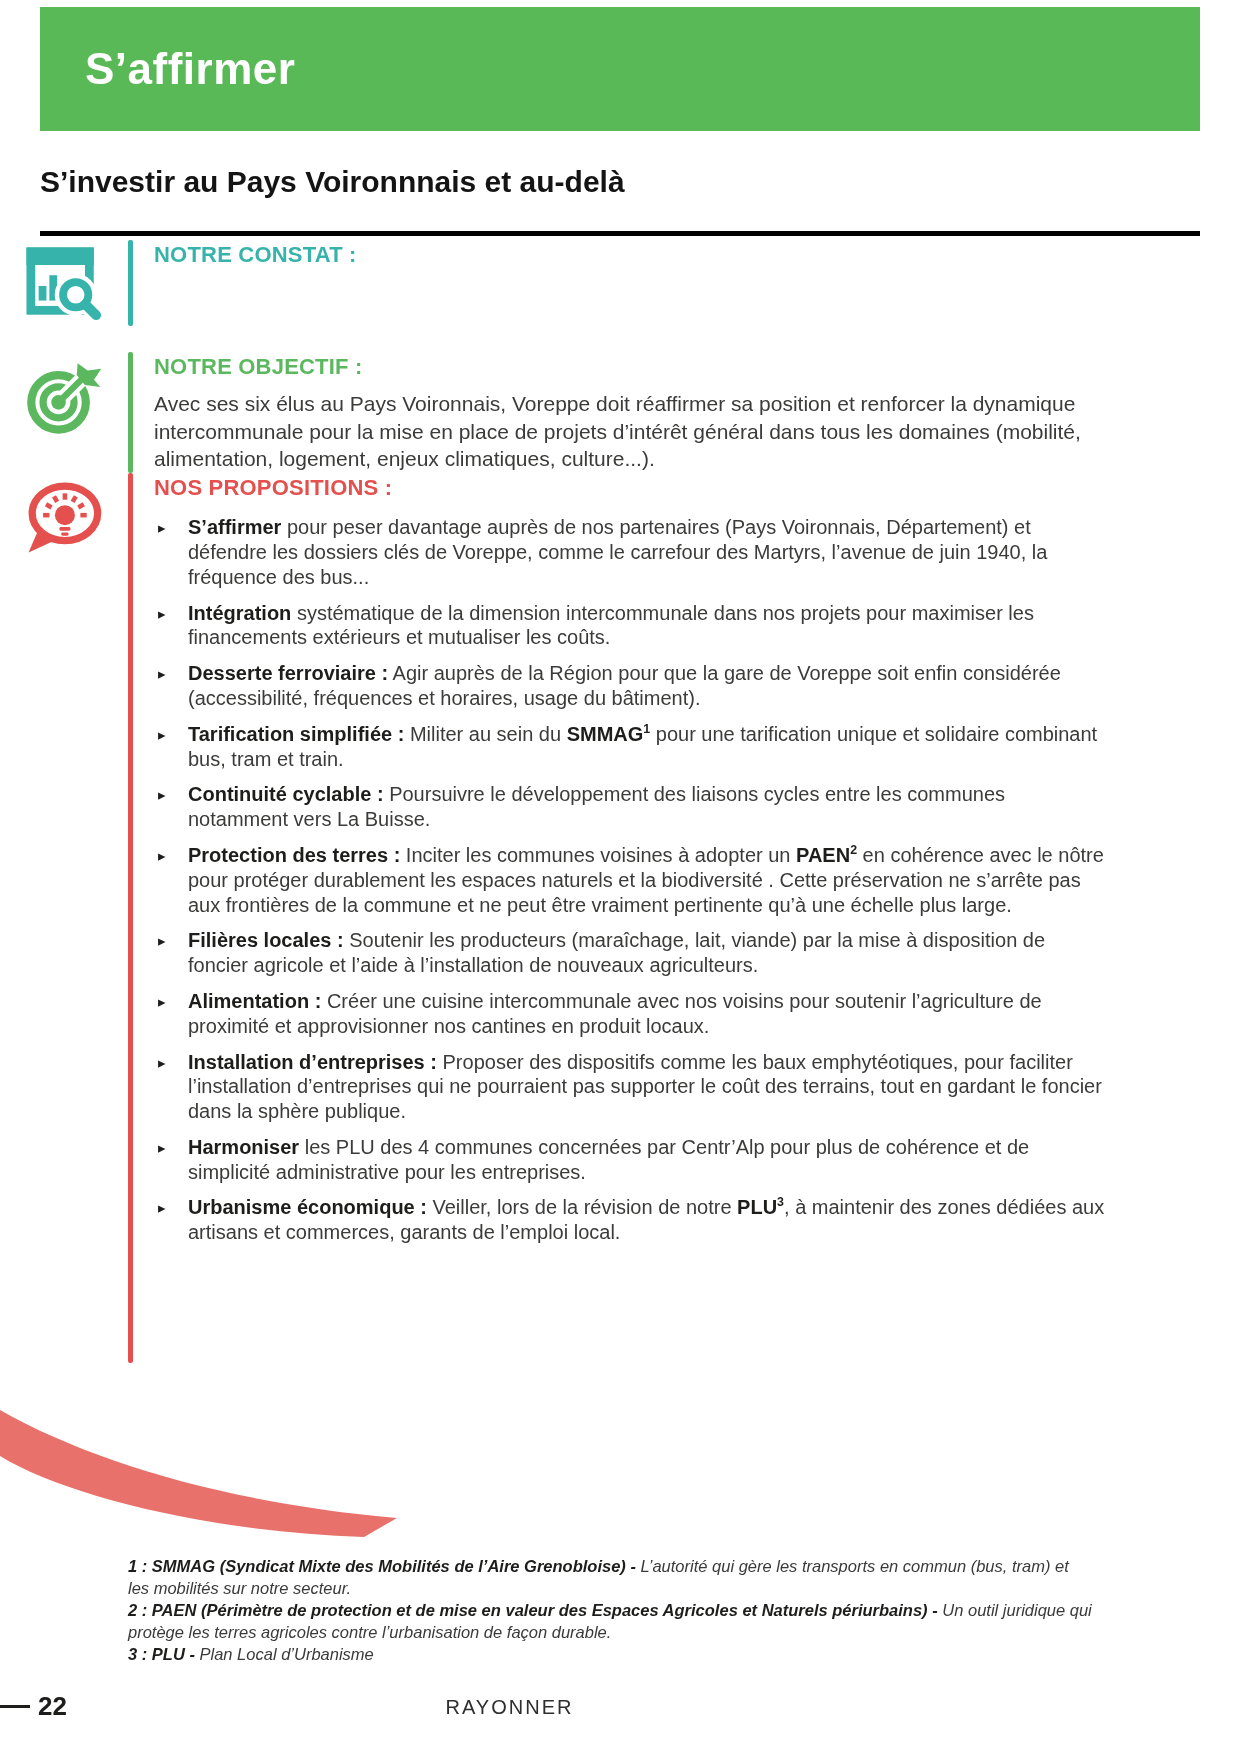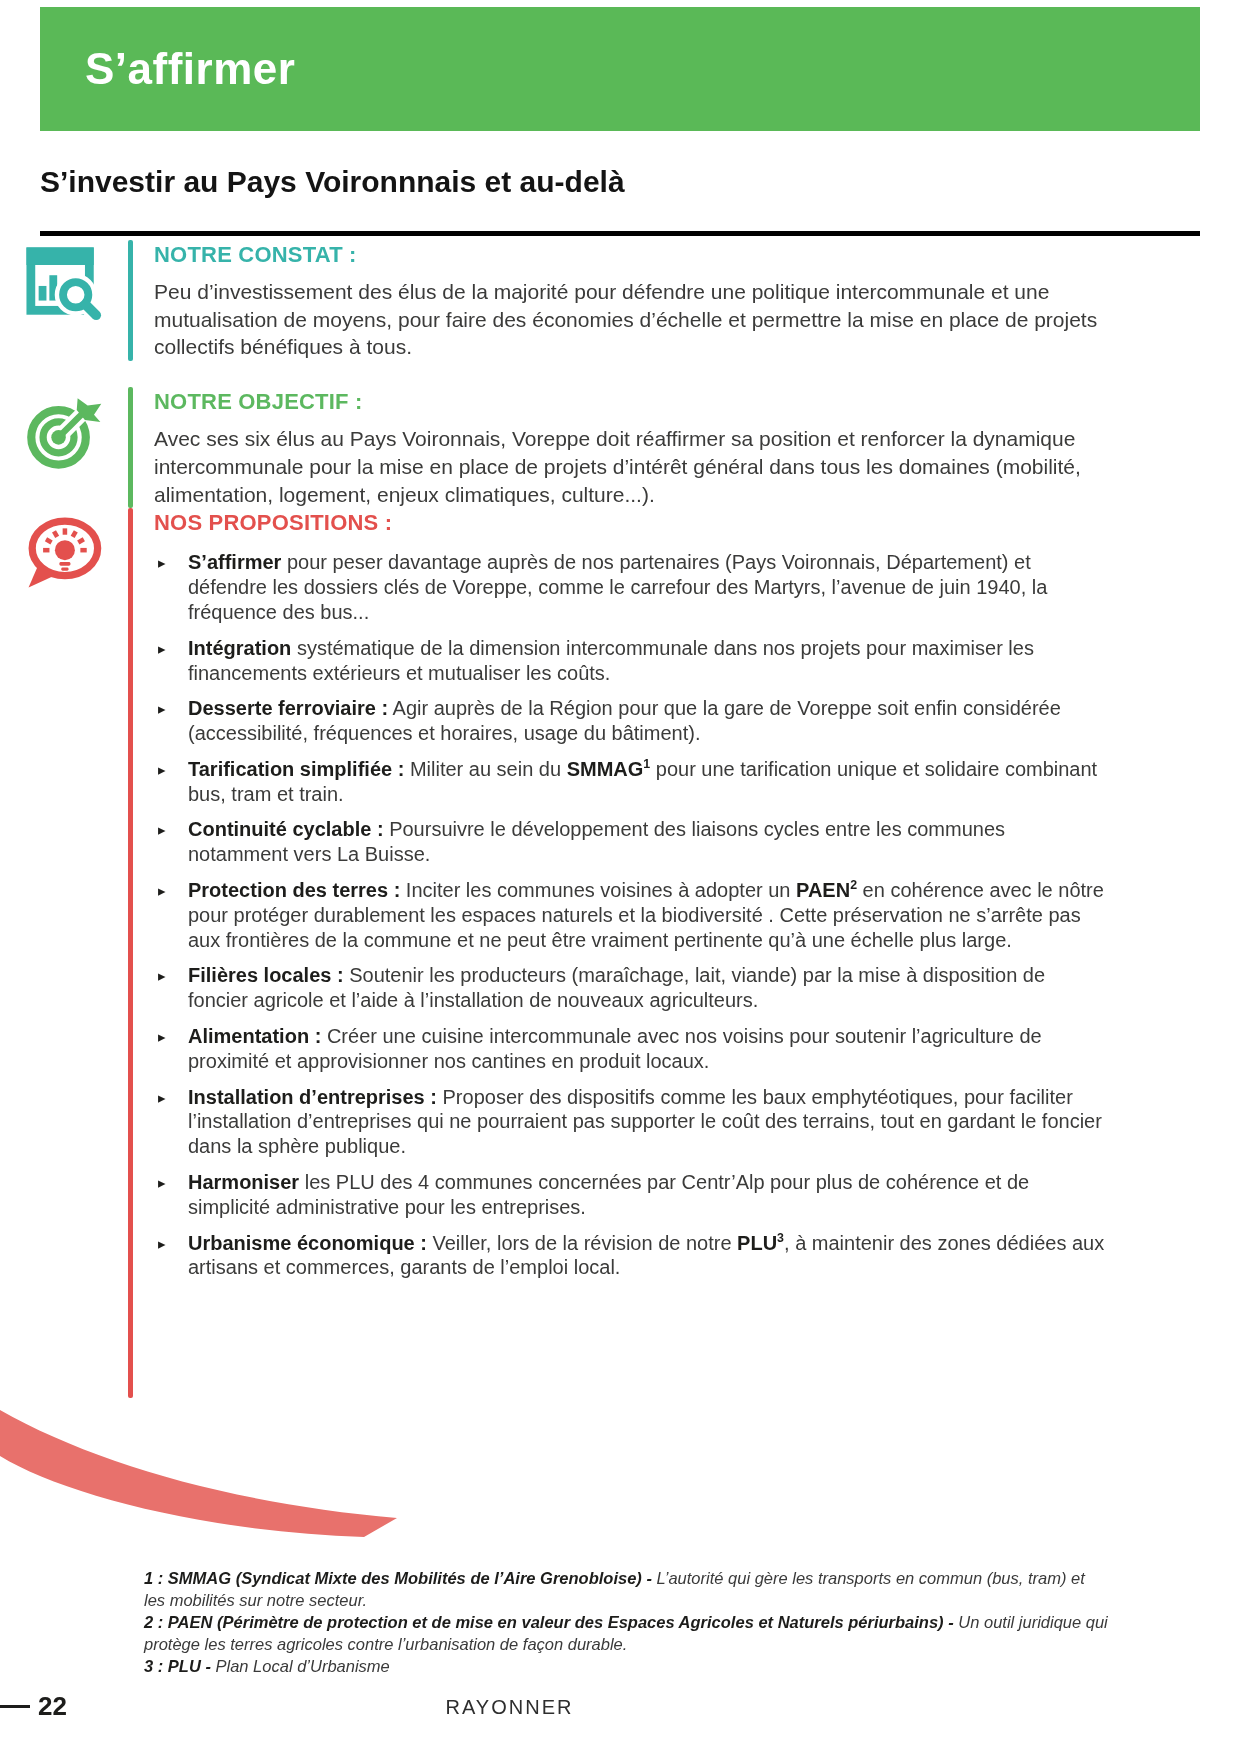--- a/index.html
+++ b/index.html
@@ -49,22 +49,22 @@
   
   ul.props{list-style:none;margin:14px 0 0 0;padding:0;}
   ul.props li{display:flex;margin:0 0 11px 0;font-size:20px;line-height:1.24;color:#3b3b3a;}
   ul.props .arrow{flex:none;width:30px;padding-left:4px;font-size:15px;line-height:25px;color:#1d1d1b;}
   ul.props .li-text{flex:1;}
   .b{font-weight:700;color:#1d1d1b;}
   sup{font-size:.62em;line-height:0;}
   
   .swoosh{position:absolute;left:0;top:1406px;width:400px;height:135px;}
   
-  .footnotes{position:absolute;left:144px;top:1556px;width:965px;
-    font-size:16.5px;line-height:1.33;font-style:italic;color:#3a3a3a;margin-top:12px;}
+  .footnotes{position:absolute;left:128px;top:1556px;width:965px;
+    font-size:16.5px;line-height:1.33;font-style:italic;color:#3a3a3a;}
   .footnotes p{margin:0;}
   
   .footer-dash{position:absolute;left:0;top:1705px;width:30px;height:3px;background:#1d1d1b;}
   .page-number{position:absolute;left:38px;top:1691px;font-size:26px;font-weight:700;color:#1d1d1b;}
   .footer-center{position:absolute;left:0;top:1696px;width:1019px;text-align:center;
     font-size:20px;letter-spacing:2px;color:#2e2e2e;}
 </style>
 </head>
 <body>
 
@@ -89,21 +89,20 @@
           <rect x="36" y="48" width="8" height="11" fill="#36b3aa"></rect>
           <circle cx="52" cy="53" r="14" fill="#fff" stroke="#fff" stroke-width="15"></circle>
           <line x1="62" y1="63" x2="74" y2="75" stroke="#fff" stroke-width="17" stroke-linecap="round"></line>
           <circle cx="52" cy="53" r="13" fill="#fff" stroke="#36b3aa" stroke-width="8"></circle>
           <line x1="62" y1="63" x2="73" y2="74" stroke="#36b3aa" stroke-width="10" stroke-linecap="round"></line>
         </svg>
       </div>
       <div class="vbar teal"></div>
       <div class="content">
         <h3 class="section-label teal">NOTRE CONSTAT :</h3>
-        <p class="section-body">Peu d’investissement des élus de la majorité pour défendre une politique intercommunale et une mutualisation de moyens, pour faire des économies d’échelle et permettre la mise en place de projets collectifs bénéfiques à tous.</p>
       </div>
     </div>
 
     <div class="info-row row-objectif">
       <div class="icon-cell">
         <svg width="80" height="84" viewBox="0 0 88 88">
           <circle cx="38" cy="51" r="30" fill="none" stroke="#5cb85f" stroke-width="9"></circle>
           <circle cx="38" cy="51" r="17" fill="none" stroke="#5cb85f" stroke-width="8"></circle>
           <line x1="38" y1="51" x2="74" y2="15" stroke="#fff" stroke-width="16"></line>
           <circle cx="38" cy="51" r="8" fill="#5cb85f"></circle>

